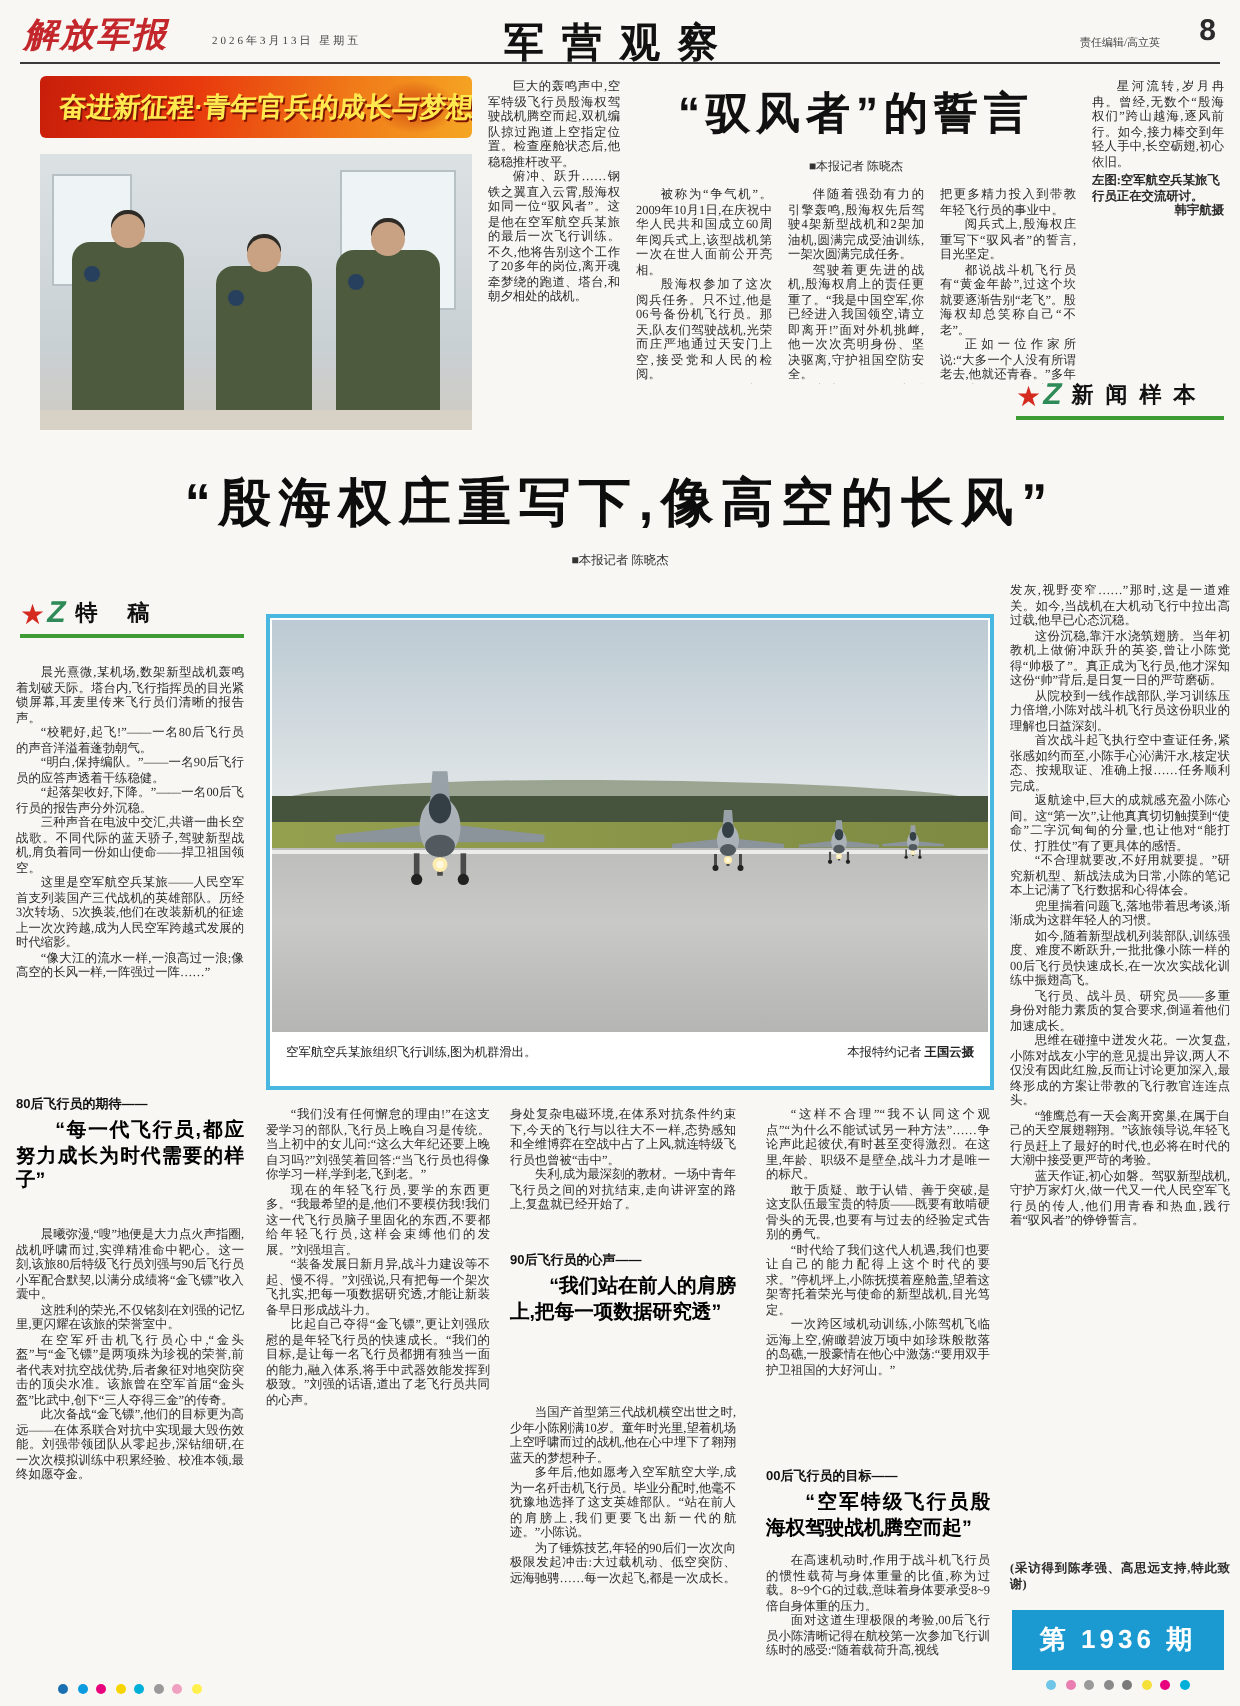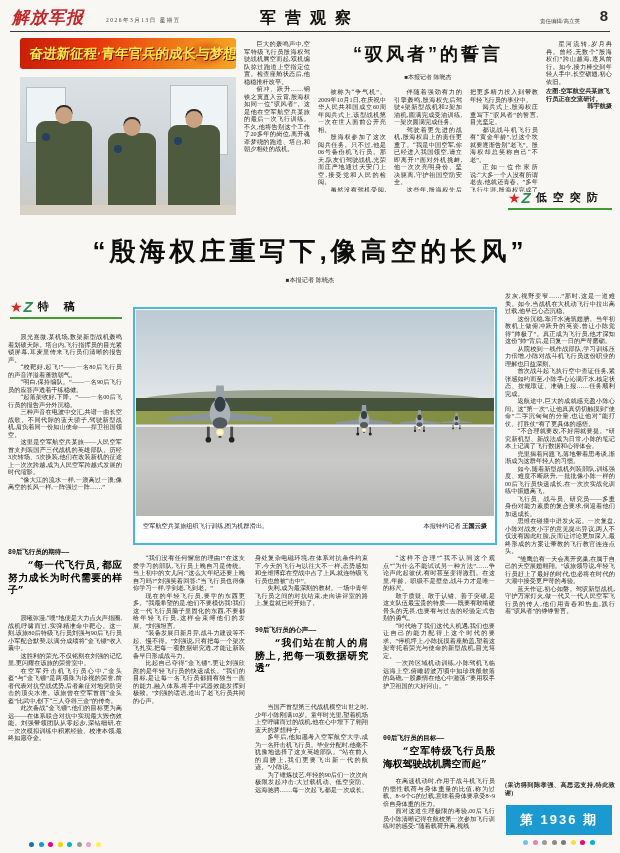--- a/index.html
+++ b/index.html
@@ -7,21 +7,21 @@
   .page { position:relative; width:620px; height:853px; margin:0 auto;
           background:#f8f7f3; overflow:hidden; color:#2b2b2b;
           font-family:"Liberation Serif", serif; }
   
   .masthead { position:absolute; left:10px; top:6px; width:600px; height:26px;
               border-bottom:1.5px solid #3a3a3a; }
   .paper-name { position:absolute; left:2px; top:0; font-size:17px; font-weight:bold;
                 font-style:italic; color:#c3272b; font-family:"DejaVu Serif", serif; letter-spacing:1px; }
   .m-date { position:absolute; left:96px; top:11px; font-size:5.5px; letter-spacing:1.5px; color:#444; }
   .m-section { position:absolute; left:0; right:0; top:2px; text-align:center;
-               font-size:16px; font-weight:bold; letter-spacing:9px; color:#111;
+               font-size:20px; font-weight:bold; letter-spacing:9px; color:#111;
                font-family:"Liberation Sans", sans-serif; }
   .m-editor { position:absolute; right:30px; top:12px; font-size:5.5px; color:#444; }
   .m-page { position:absolute; right:2px; top:1px; font-size:15px; font-weight:bold;
             font-family:"Liberation Sans", sans-serif; }
   
   .banner { position:absolute; left:20px; top:38px; width:216px; height:31px;
             background:linear-gradient(100deg,#c81e0a 0%,#e8380d 35%,#f07818 70%,#f5a623 100%);
             border-radius:3px; overflow:hidden; }
   .banner:after { content:""; position:absolute; right:8px; top:2px; width:40px; height:27px;
             background:radial-gradient(ellipse at center,#b8160a55 30%, transparent 70%); }
@@ -44,21 +44,21 @@
   .figure .patch { position:absolute; left:6px; top:12px; width:8px; height:8px; border-radius:50%; background:#27405e; }
   .f1 { left:16px; top:44px; width:56px; height:94px; }
   .f2 { left:88px; top:56px; width:48px; height:82px; }
   .f3 { left:148px; top:48px; width:52px; height:90px; }
   .floorA { position:absolute; left:0; bottom:0; width:100%; height:10px; background:#d8d2c6; }
   
   .top-article { position:absolute; left:244px; top:40px; width:368px; height:152px;
                  display:flex; gap:8px; }
   .ta-side { width:66px; flex:0 0 66px; overflow:hidden; }
   .ta-mid { flex:1 1 auto; display:flex; flex-direction:column; }
-  .ta-title { text-align:center; font-size:18px; font-weight:bold; letter-spacing:3px;
+  .ta-title { text-align:center; font-size:22px; font-weight:bold; letter-spacing:3px;
               color:#111; font-family:"Liberation Sans", sans-serif; padding-top:2px; }
   .ta-byline { text-align:center; font-size:6px; color:#333; padding:7px 0 6px; }
   .ta-cols { flex:1; column-count:3; column-gap:8px; overflow:hidden; }
   .smalltext, .smalltext p { font-size:6.2px; line-height:7.5px; text-align:justify; color:#2b2b2b; }
   .smalltext p { text-indent:2em; }
   .ta-credit { font-size:6.2px; line-height:7.6px; font-weight:bold; margin-top:2px; }
   .ta-credit-name { display:block; text-align:right; }
   
   .brandmark { position:absolute; display:flex; align-items:center; gap:5px;
                border-bottom:2px solid #3f9c35; padding-bottom:3px;
@@ -103,21 +103,21 @@
   .col-left1 { left:8px;  top:333px; width:114px; height:212px; }
   .col-left2 { left:8px;  top:614px; width:114px; height:224px; }
   .col-a     { left:133px; top:554px; width:112px; height:288px; }
   .col-b1    { left:255px; top:554px; width:113px; height:69px; }
   .col-b2    { left:255px; top:703px; width:113px; height:139px; }
   .col-c1    { left:383px; top:554px; width:112px; height:177px; }
   .col-c2    { left:383px; top:777px; width:112px; height:65px; }
   .col-right { left:505px; top:292px; width:110px; height:486px; }
   .col-right p:first-child, .col-b1 p:first-child { text-indent:0; }
   
-  .subhead { position:absolute; font-family:Liberation Mono, monospace; }
+  .subhead { position:absolute; font-family:Liberation Sans, sans-serif; }
   .sub-80 { left:8px;   top:548px; width:114px; }
   .sub-90 { left:255px; top:626px; width:113px; }
   .sub-00 { left:383px; top:734px; width:112px; }
   .kicker { font-size:6.5px; font-weight:bold; color:#111; margin-bottom:3px; }
   .quote  { font-size:9.8px; font-weight:bold; line-height:12.5px; color:#000;
             text-align:justify; text-indent:2em; }
   
   .ack { position:absolute; left:505px; top:781px; width:110px; font-size:6.2px;
          line-height:7.5px; font-weight:bold; text-align:justify; }
   .issue-box { position:absolute; left:506px; top:805px; width:106px; height:30px;
@@ -197,21 +197,21 @@
       <div class="ta-credit">
         <span>左图:空军航空兵某旅飞行员正在交流研讨。</span>
         <span class="ta-credit-name">韩宇航摄</span>
       </div>
     </div>
   </div>
 
   <div class="brandmark sample-mark">
     <span class="star">★</span>
     <span class="zswoosh">Z</span>
-    <span class="brand-label">低空突防</span>
+    <span class="brand-label">新闻样本</span>
   </div>
 
   <div class="headline">“殷海权庄重写下,像高空的长风”</div>
   <div class="hl-byline">■本报记者 陈晓杰</div>
 
   <div class="brandmark tegao-mark">
     <span class="star">★</span>
     <span class="zswoosh">Z</span>
     <span class="brand-label">特 稿</span>
   </div>

